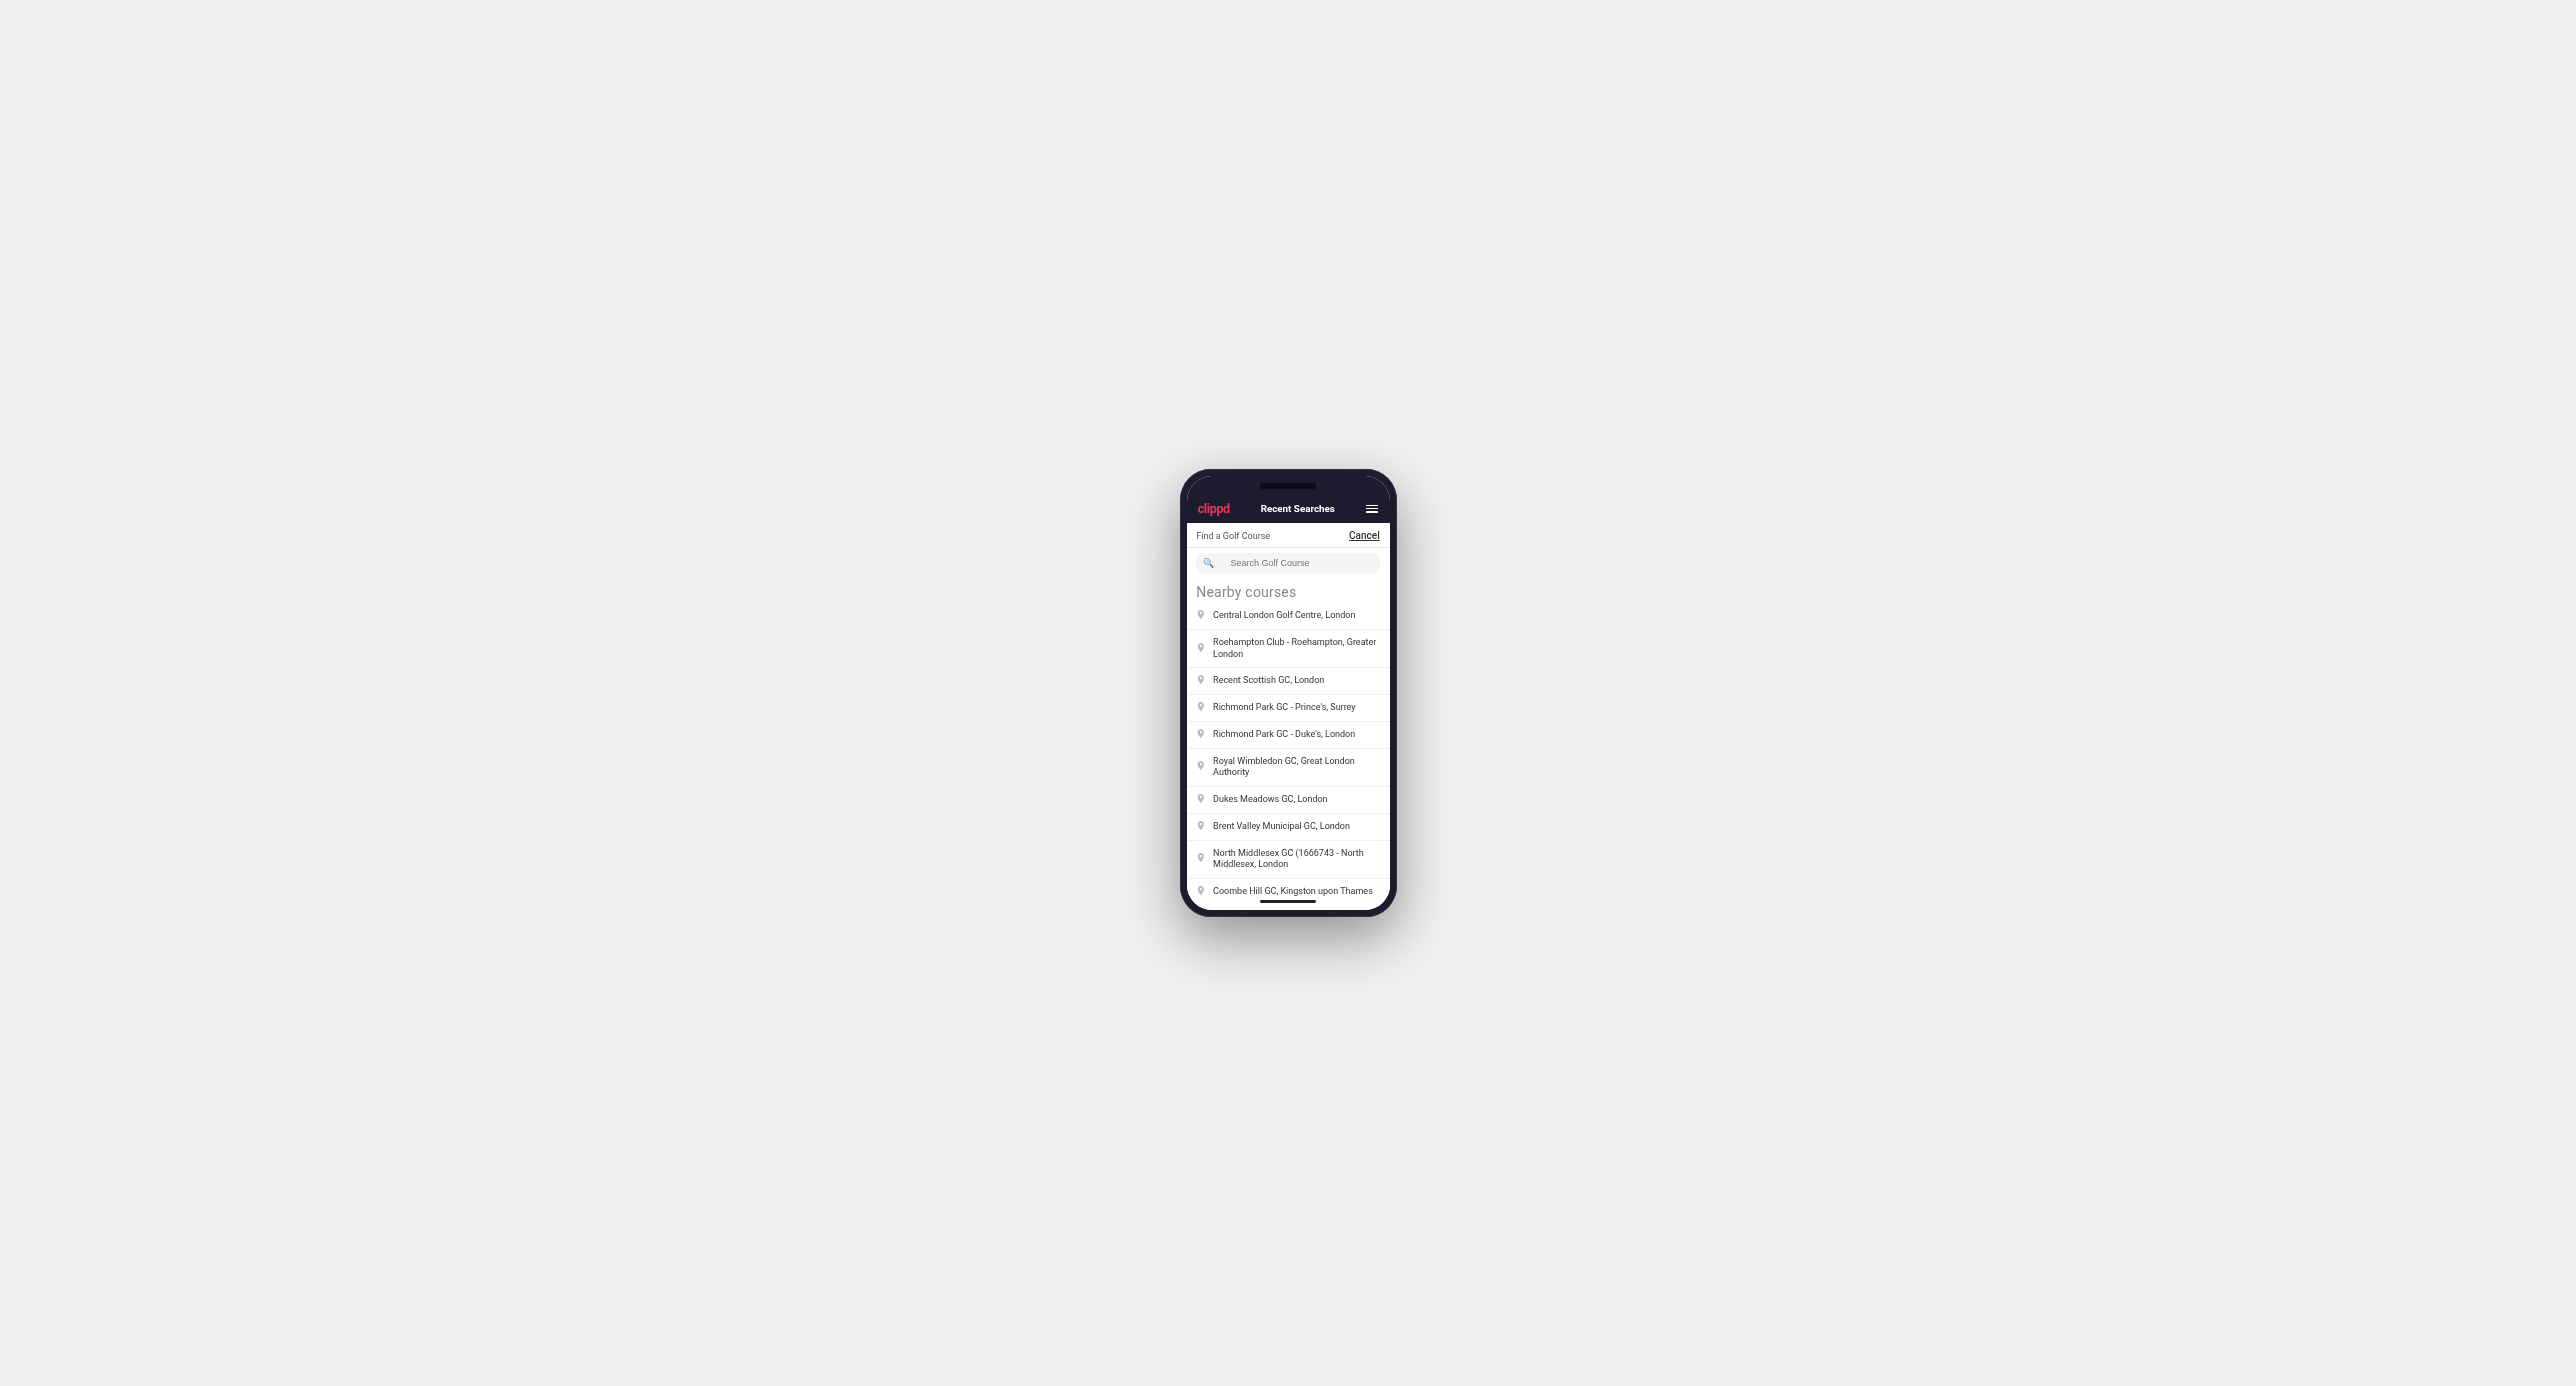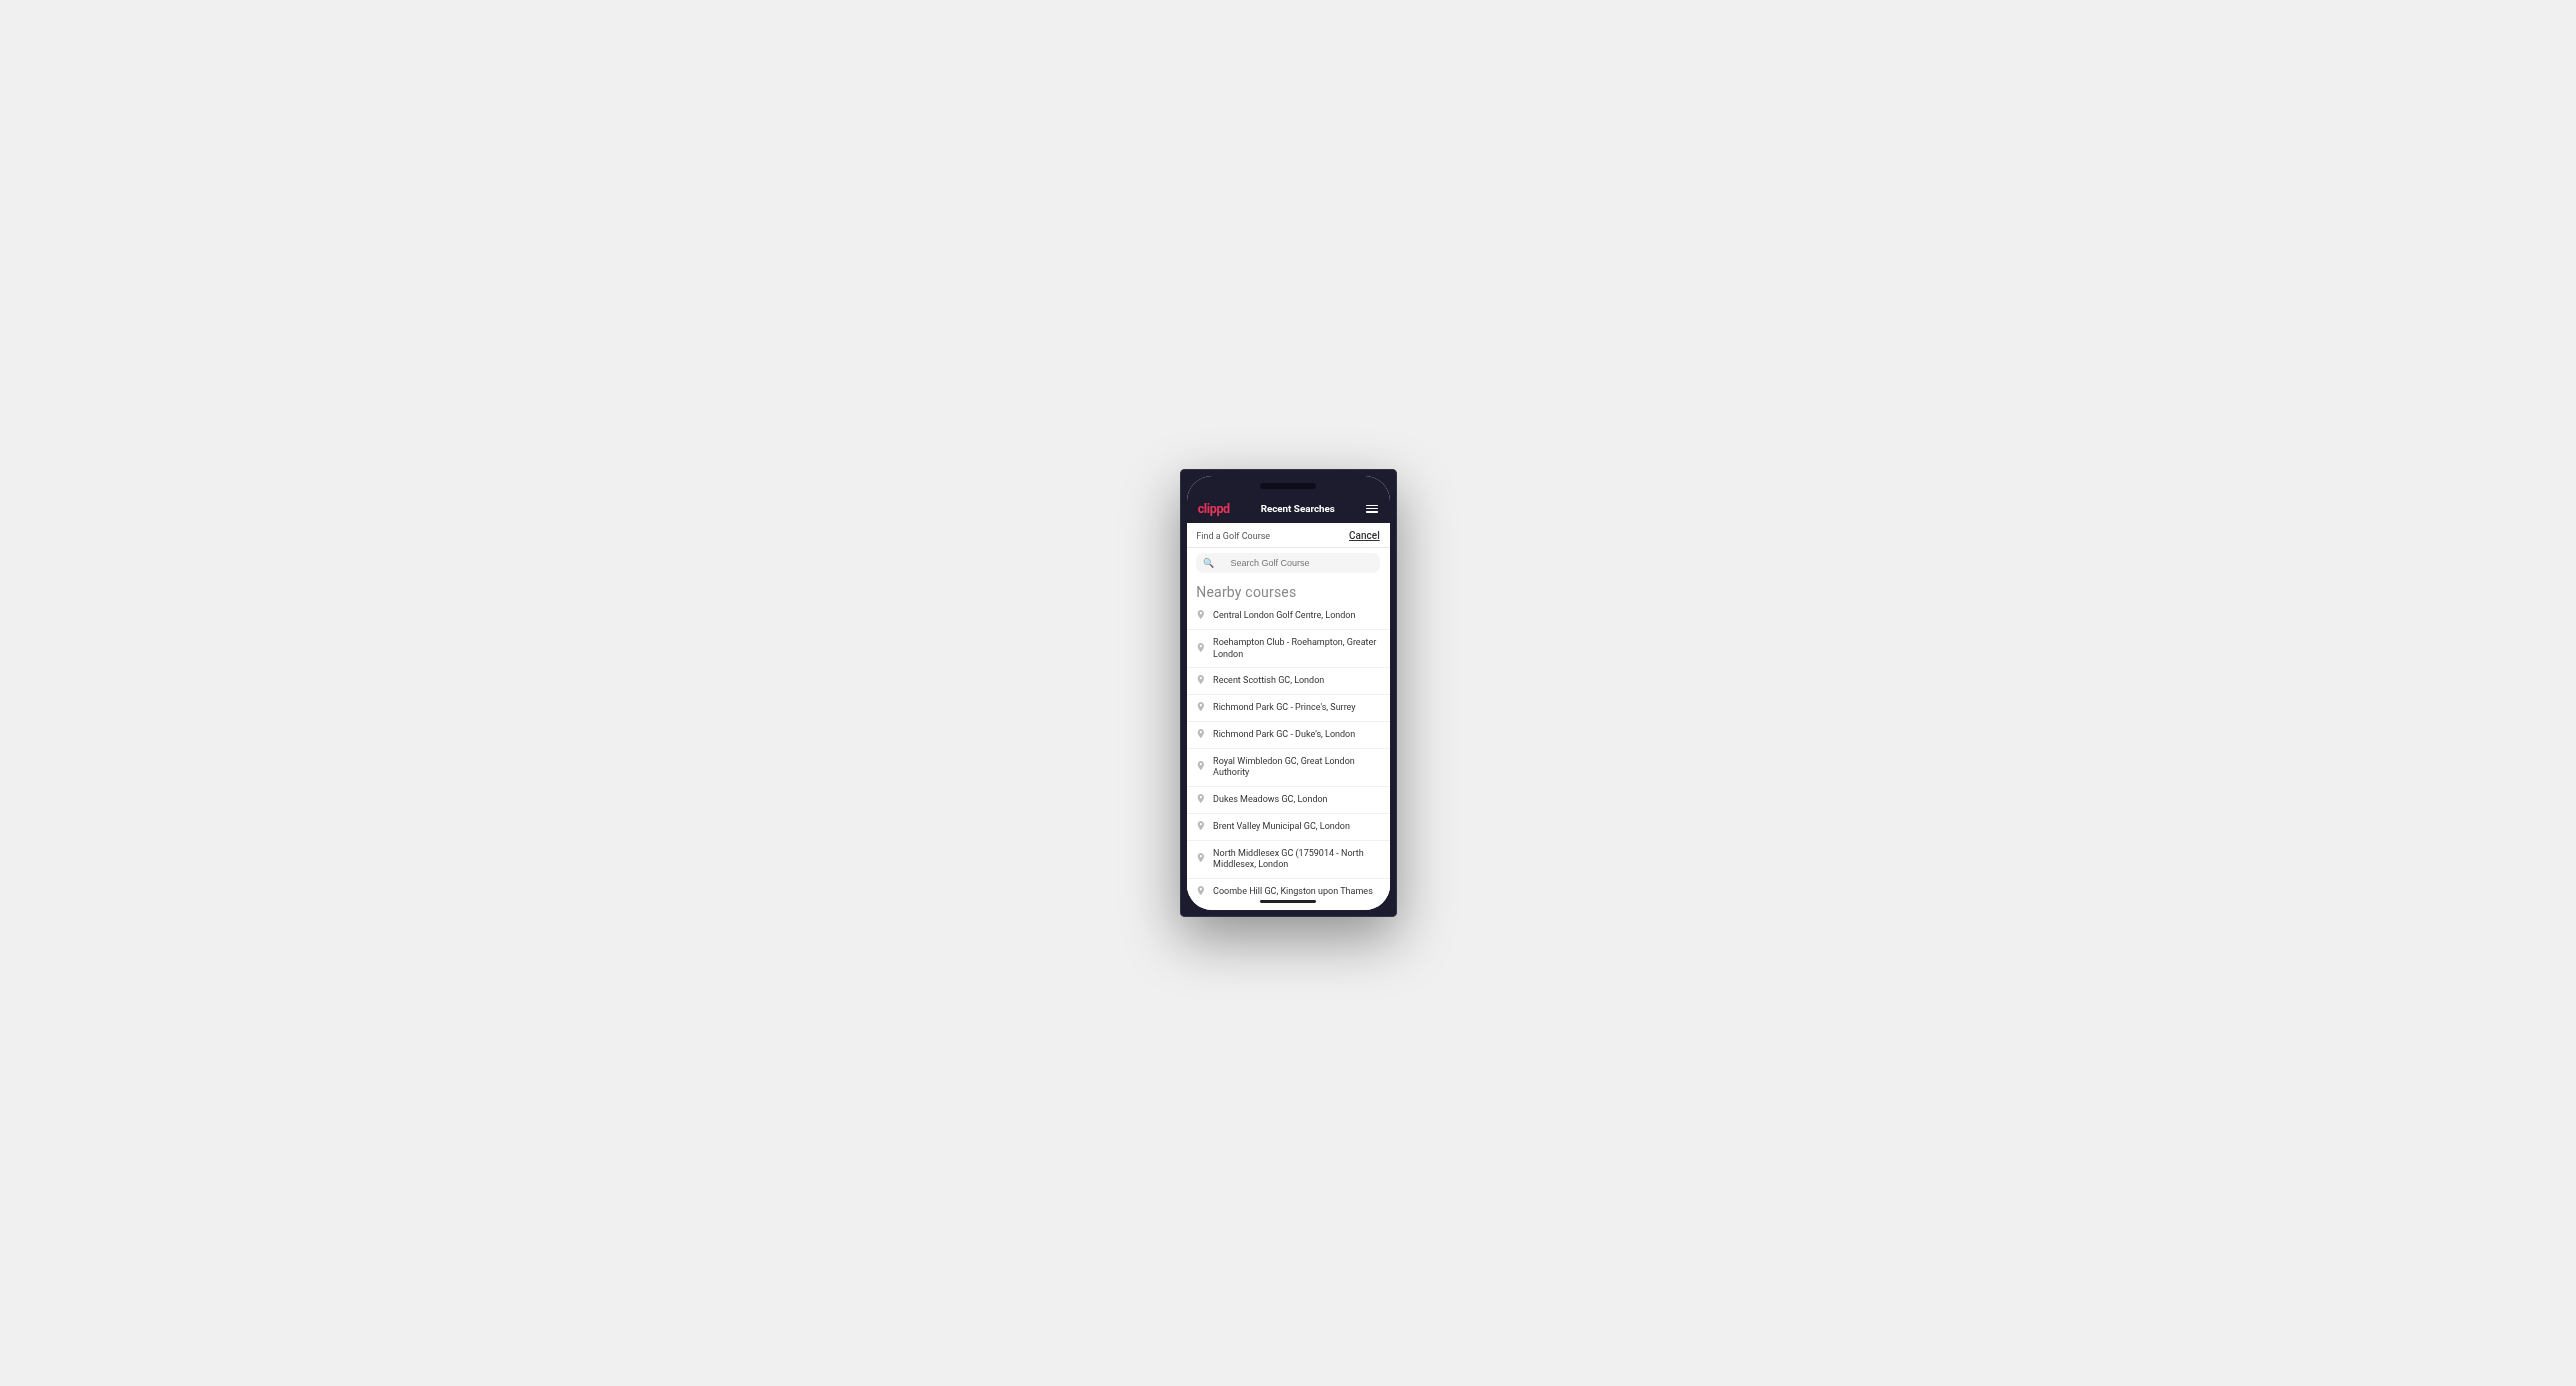--- a/index.html
+++ b/index.html
@@ -9,21 +9,21 @@
       justify-content: center;
       align-items: center;
       min-height: 100vh;
       font-family: -apple-system, BlinkMacSystemFont, 'Segoe UI', Roboto, sans-serif;
     }
 
     .phone-outer {
       width: 217px;
       height: 448px;
       background: #1c1c2e;
-      border-radius: 5px;
+      border-radius: 31px;
       padding: 7px;
       box-shadow: 0 21px 56px rgba(0,0,0,0.4), inset 0 0 0 0.7px #3a3a4a;
       position: relative;
     }
 
     .phone-inner {
       width: 100%;
       height: 100%;
       background: #fff;
       border-radius: 25px;
@@ -286,21 +286,21 @@
             <li class="course-item">
               <span class="pin-icon"><svg width="7.7" height="9.8" viewBox="0 0 11 14" fill="none" xmlns="http://www.w3.org/2000/svg">
       <path d="M5.5 0C3.015 0 1 2.015 1 4.5C1 7.875 5.5 13 5.5 13C5.5 13 10 7.875 10 4.5C10 2.015 7.985 0 5.5 0ZM5.5 6C4.672 6 4 5.328 4 4.5C4 3.672 4.672 3 5.5 3C6.328 3 7 3.672 7 4.5C7 5.328 6.328 6 5.5 6Z" fill="#bbb"></path>
     </svg></span>
               <span class="course-name">Brent Valley Municipal GC, London</span>
             </li>
             <li class="course-item">
               <span class="pin-icon"><svg width="7.7" height="9.8" viewBox="0 0 11 14" fill="none" xmlns="http://www.w3.org/2000/svg">
       <path d="M5.5 0C3.015 0 1 2.015 1 4.5C1 7.875 5.5 13 5.5 13C5.5 13 10 7.875 10 4.5C10 2.015 7.985 0 5.5 0ZM5.5 6C4.672 6 4 5.328 4 4.5C4 3.672 4.672 3 5.5 3C6.328 3 7 3.672 7 4.5C7 5.328 6.328 6 5.5 6Z" fill="#bbb"></path>
     </svg></span>
-              <span class="course-name">North Middlesex GC (1759014 - North Middlesex, London</span>
+              <span class="course-name">North Middlesex GC (1666743 - North Middlesex, London</span>
             </li>
             <li class="course-item">
               <span class="pin-icon"><svg width="7.7" height="9.8" viewBox="0 0 11 14" fill="none" xmlns="http://www.w3.org/2000/svg">
       <path d="M5.5 0C3.015 0 1 2.015 1 4.5C1 7.875 5.5 13 5.5 13C5.5 13 10 7.875 10 4.5C10 2.015 7.985 0 5.5 0ZM5.5 6C4.672 6 4 5.328 4 4.5C4 3.672 4.672 3 5.5 3C6.328 3 7 3.672 7 4.5C7 5.328 6.328 6 5.5 6Z" fill="#bbb"></path>
     </svg></span>
               <span class="course-name">Coombe Hill GC, Kingston upon Thames</span>
             </li>
           </ul>
       </div>
 

